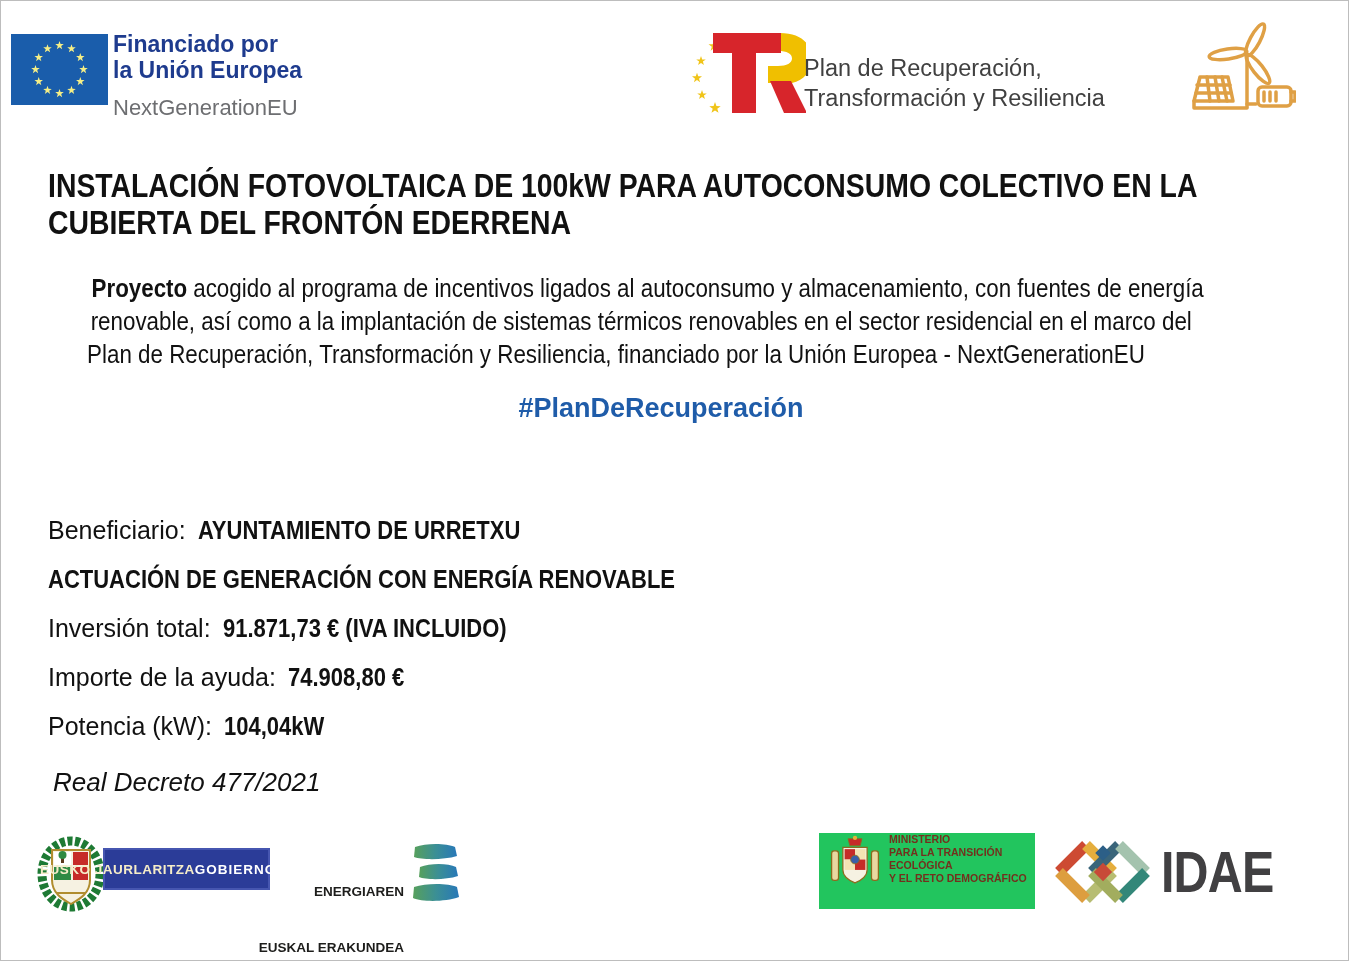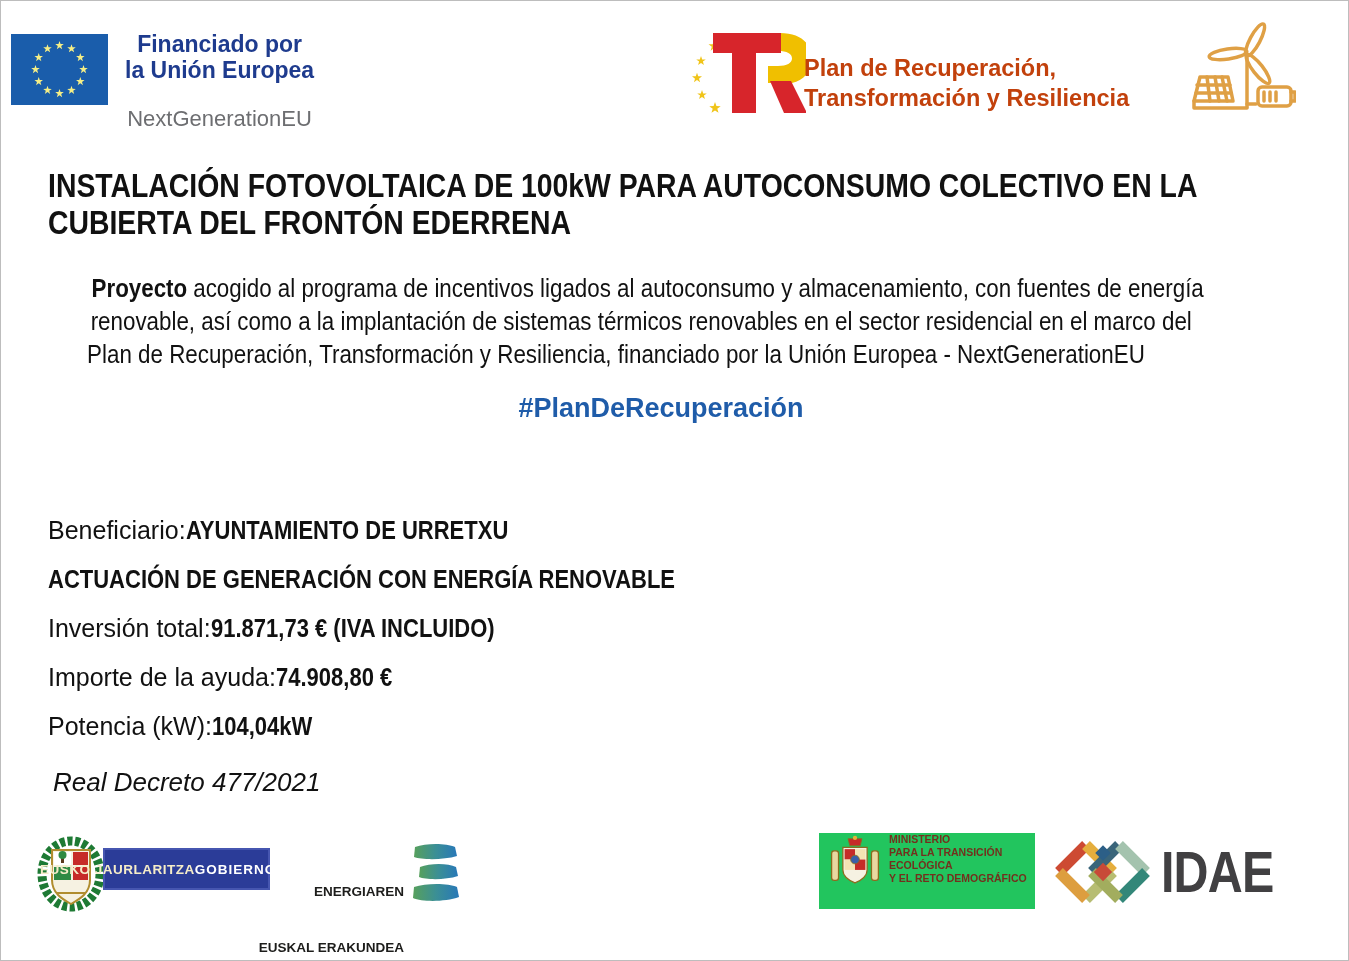--- a/index.html
+++ b/index.html
@@ -1,44 +1,44 @@
 <!DOCTYPE html>
 <html><head>
 <meta charset="utf-8">
 <style>
   html,body{margin:0;padding:0;background:#ffffff;}
   body{font-family:"Liberation Sans", sans-serif; color:#1a1a1a;}
   .page{position:relative;width:1347px;height:959px;background:#ffffff;border:1px solid #bdbdbd;overflow:hidden;margin:0 auto;}
 
   
   .eu-flag{position:absolute;left:10px;top:33px;width:97px;height:71px;background:#1a5dab;}
-  .eu-text{position:absolute;left:124px;top:30px;line-height:26px;text-align:center;}
+  .eu-text{position:absolute;left:112px;top:30px;line-height:26px;}
   .eu-text .l1,.eu-text .l2{font-size:23px;font-weight:bold;color:#1e3b8e;}
-  .eu-text .l3{font-size:22px;color:#6d6e71;margin-top:23px;}
+  .eu-text .l3{font-size:22px;color:#6d6e71;margin-top:12px;}
 
   .tr-logo{position:absolute;left:683px;top:20px;width:122px;height:104px;}
-  .plan-text{position:absolute;left:803px;top:52px;font-size:23.5px;font-weight:bold;color:#c2410c;line-height:30px;white-space:nowrap;}
+  .plan-text{position:absolute;left:803px;top:52px;font-size:23.5px;font-weight:normal;color:#404040;line-height:30px;white-space:nowrap;}
 
   .renew-icon{position:absolute;left:1183px;top:18px;width:112px;height:102px;}
 
   
   .title{position:absolute;left:47px;top:166px;font-weight:bold;font-size:33px;line-height:37px;color:#111;}
   .cond{display:inline-block;transform:scaleX(0.86);transform-origin:0 0;white-space:nowrap;}
 
   
   .intro{position:absolute;left:0;top:271px;width:1115px;text-align:right;font-size:26px;line-height:33px;color:#111;}
   .intro .linewrap{display:block;}
   .condc{display:inline-block;transform:scaleX(0.86);transform-origin:50% 0;white-space:nowrap;}
   .intro .bold{font-weight:bold;margin-right:7px;}
 
   .hashtag{position:absolute;left:0;top:392px;width:1320px;text-align:center;font-size:27px;font-weight:bold;color:#1f5ca9;}
 
   
   .details{position:absolute;left:47px;top:515px;}
-  .drow{display:flex;align-items:baseline;height:49px;}
+  .drow{display:flex;align-items:baseline;gap:12px;height:49px;}
   .dlabel{font-size:25px;color:#111;white-space:nowrap;}
   .dvalue{font-size:25px;font-weight:bold;color:#111;display:inline-block;transform:scaleX(0.88);transform-origin:0 0;white-space:nowrap;}
   .decree{position:absolute;left:52px;top:766px;font-size:26px;font-style:italic;color:#111;}
 
   
   .basque-arms{position:absolute;left:36px;top:832px;width:72px;height:80px;}
   .basque-banner{position:absolute;left:102px;top:847px;width:163px;height:38px;background:#2b3c98;border:2px solid #4656b0;display:flex;flex-direction:row;justify-content:center;align-items:center;}
   .basque-banner .b1{font-size:13.5px;font-weight:bold;color:#f5ecc8;letter-spacing:0.5px;white-space:nowrap;}
   .basque-banner .b2{font-size:13.5px;font-weight:bold;color:#ffffff;letter-spacing:1px;white-space:nowrap;}
 

